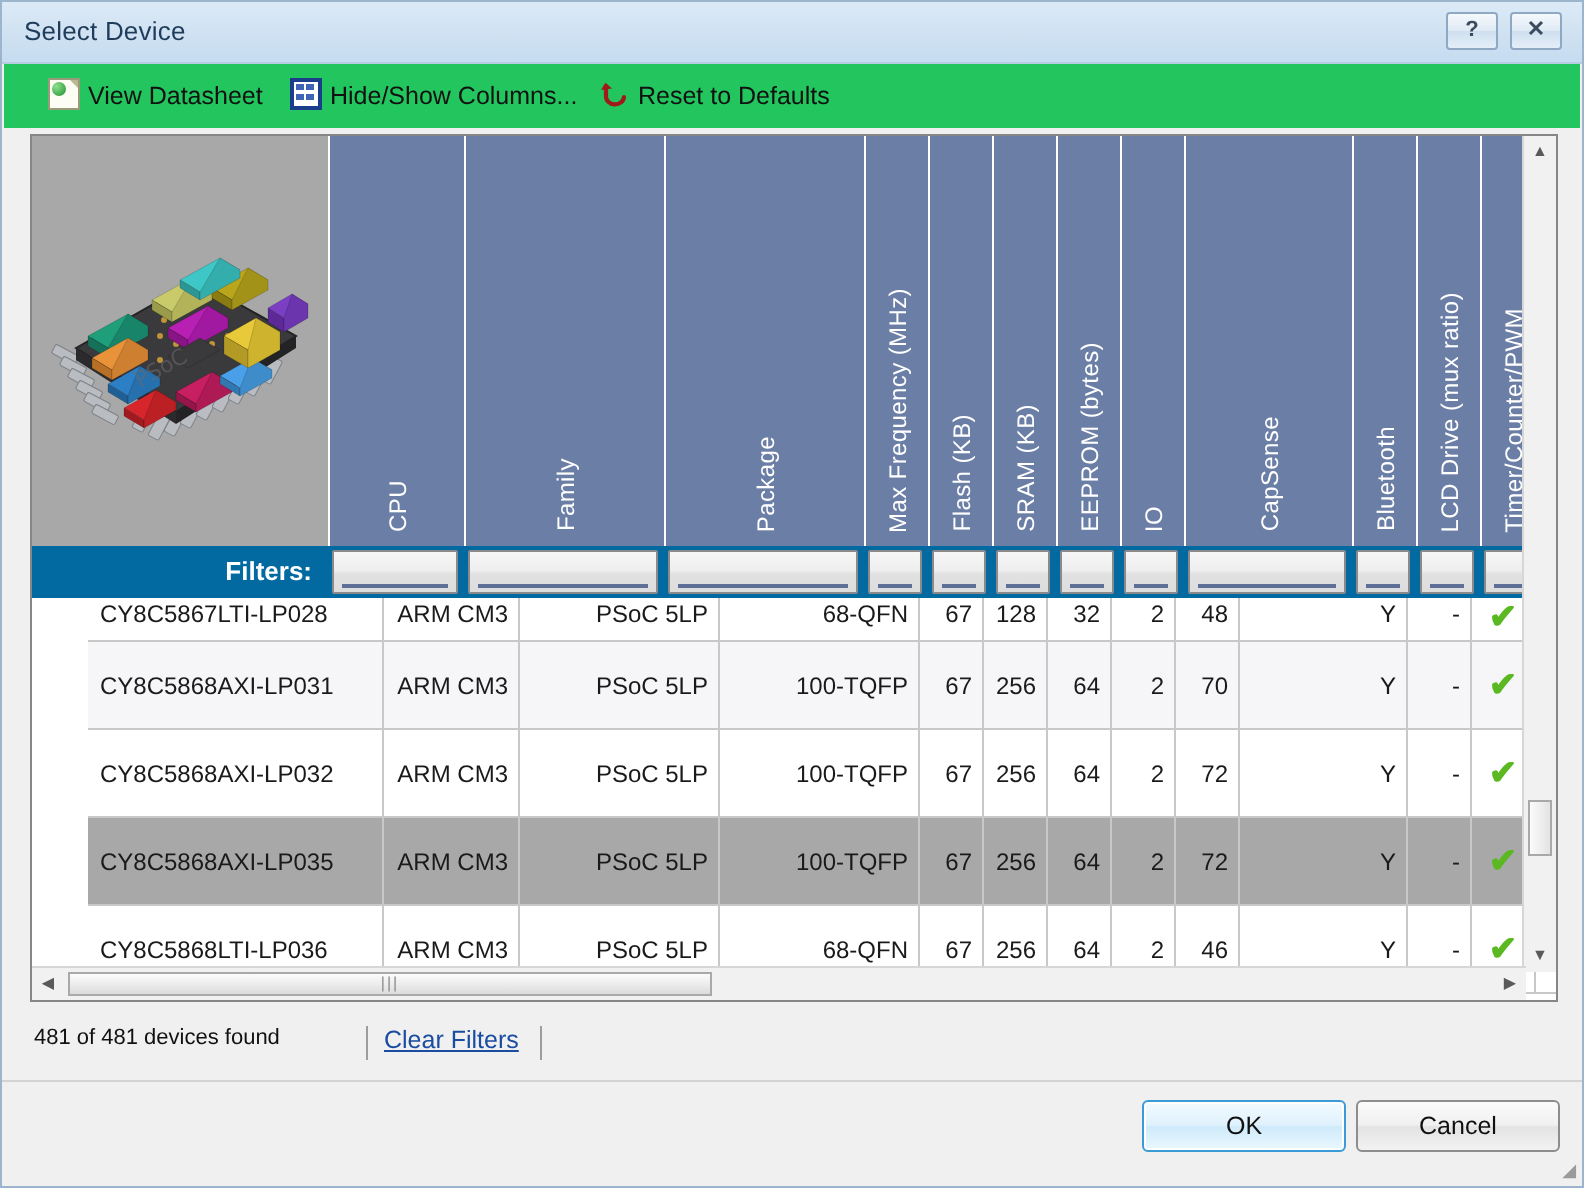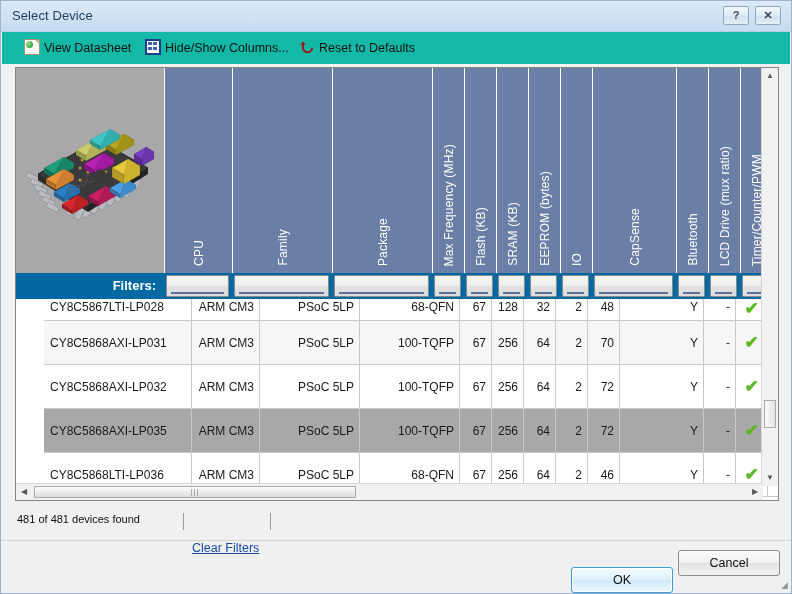--- a/index.html
+++ b/index.html
@@ -50,21 +50,21 @@
     line-height: 17px;
     font-weight: bold;
   }
   #btn-help  { right: 42px; }
   #btn-close { right: 10px; }
 
   
   #toolbar {
     position: absolute; left: 1px; top: 31px;
     width: 788px; height: 32px;
-    background: #14b8a6;
+    background: #22c55e;
   }
   .tb-item {
     position: absolute; top: 6px;
     height: 20px;
     line-height: 20px;
     font-size: 12.5px;
     color: #111;
     white-space: nowrap;
   }
   .tb-icon {
@@ -295,21 +295,20 @@
     background: #9d9d9d;
   }
   #sep1 { left: 168px; }
   #sep2 { left: 255px; }
   #clear-filters {
     position: absolute; left: 177px; top: 2px;
     font-size: 12.5px;
     color: #1a4ca0;
     text-decoration: underline;
     cursor: pointer;
-    margin-top: 28px;
   }
 
   #hr-sep {
     position: absolute; left: 0; top: 539px;
     width: 790px; height: 1px;
     background: #d3d3d3;
   }
 
   
   .dlgbtn {
@@ -320,21 +319,20 @@
     font-size: 12.5px;
     text-align: center;
     line-height: 24px;
     color: #111;
   }
   #btn-ok {
     left: 570px;
     border: 1px solid #3c9ad6;
     background: linear-gradient(to bottom, #f2fbff 0%, #dff1fc 48%, #cfeafa 52%, #eaf8ff 100%);
     box-shadow: inset 0 0 0 1px #ffffff;
-    margin-top: 17px;
   }
   #btn-cancel {
     left: 677px;
     border: 1px solid #8d8d8d;
     background: linear-gradient(to bottom, #fbfbfb 0%, #f0f0f0 48%, #e3e3e3 52%, #f2f2f2 100%);
   }
   #resize-grip {
     position: absolute; right: 3px; bottom: 2px;
     width: 12px; height: 12px;
     color: #9a9a9a;

